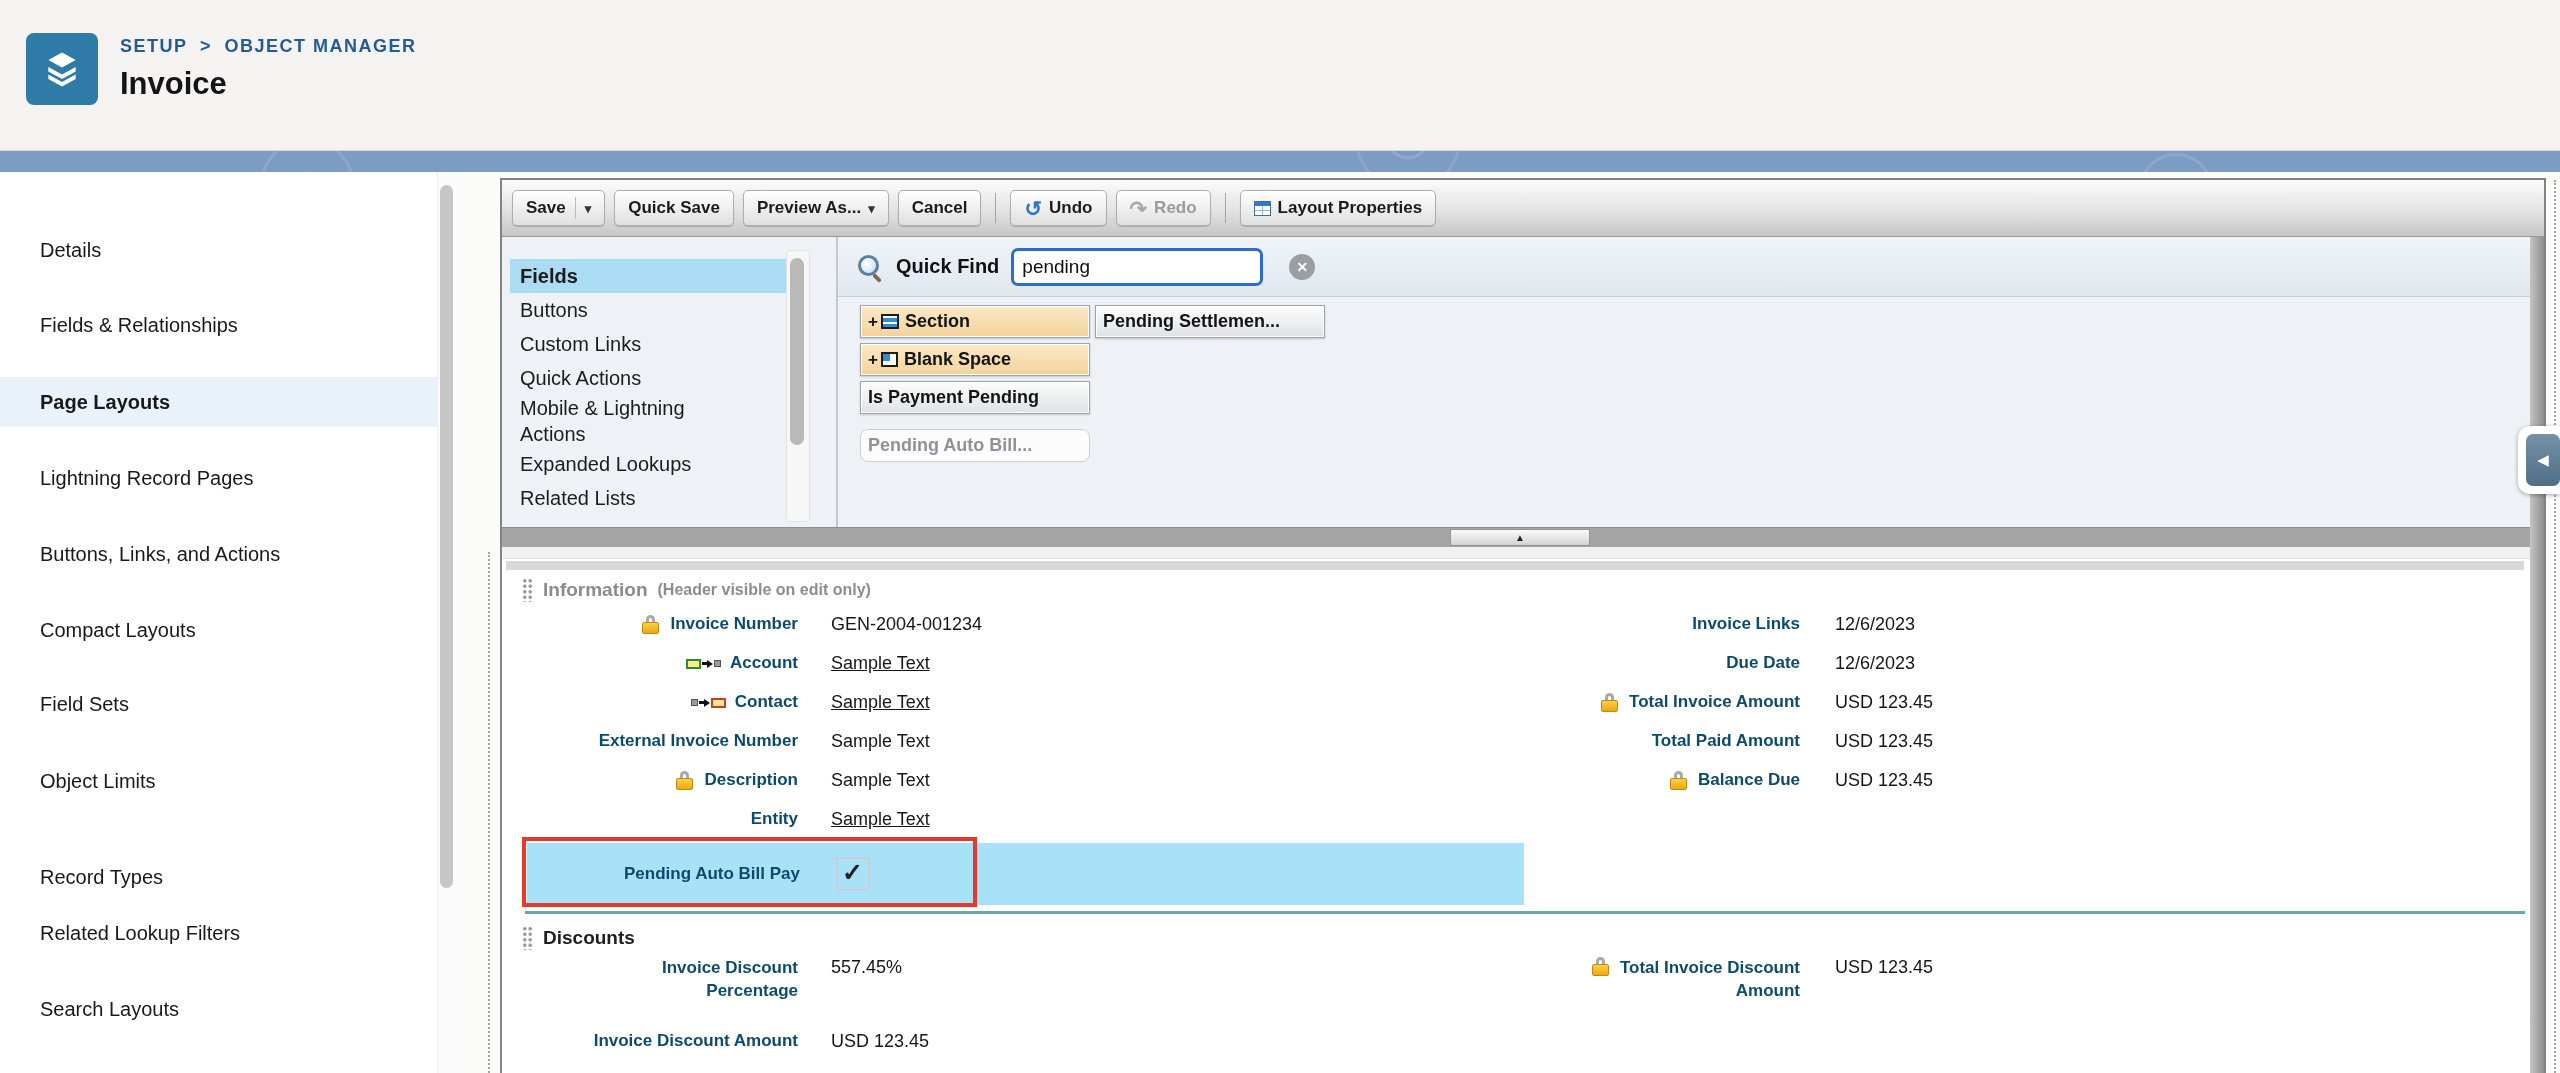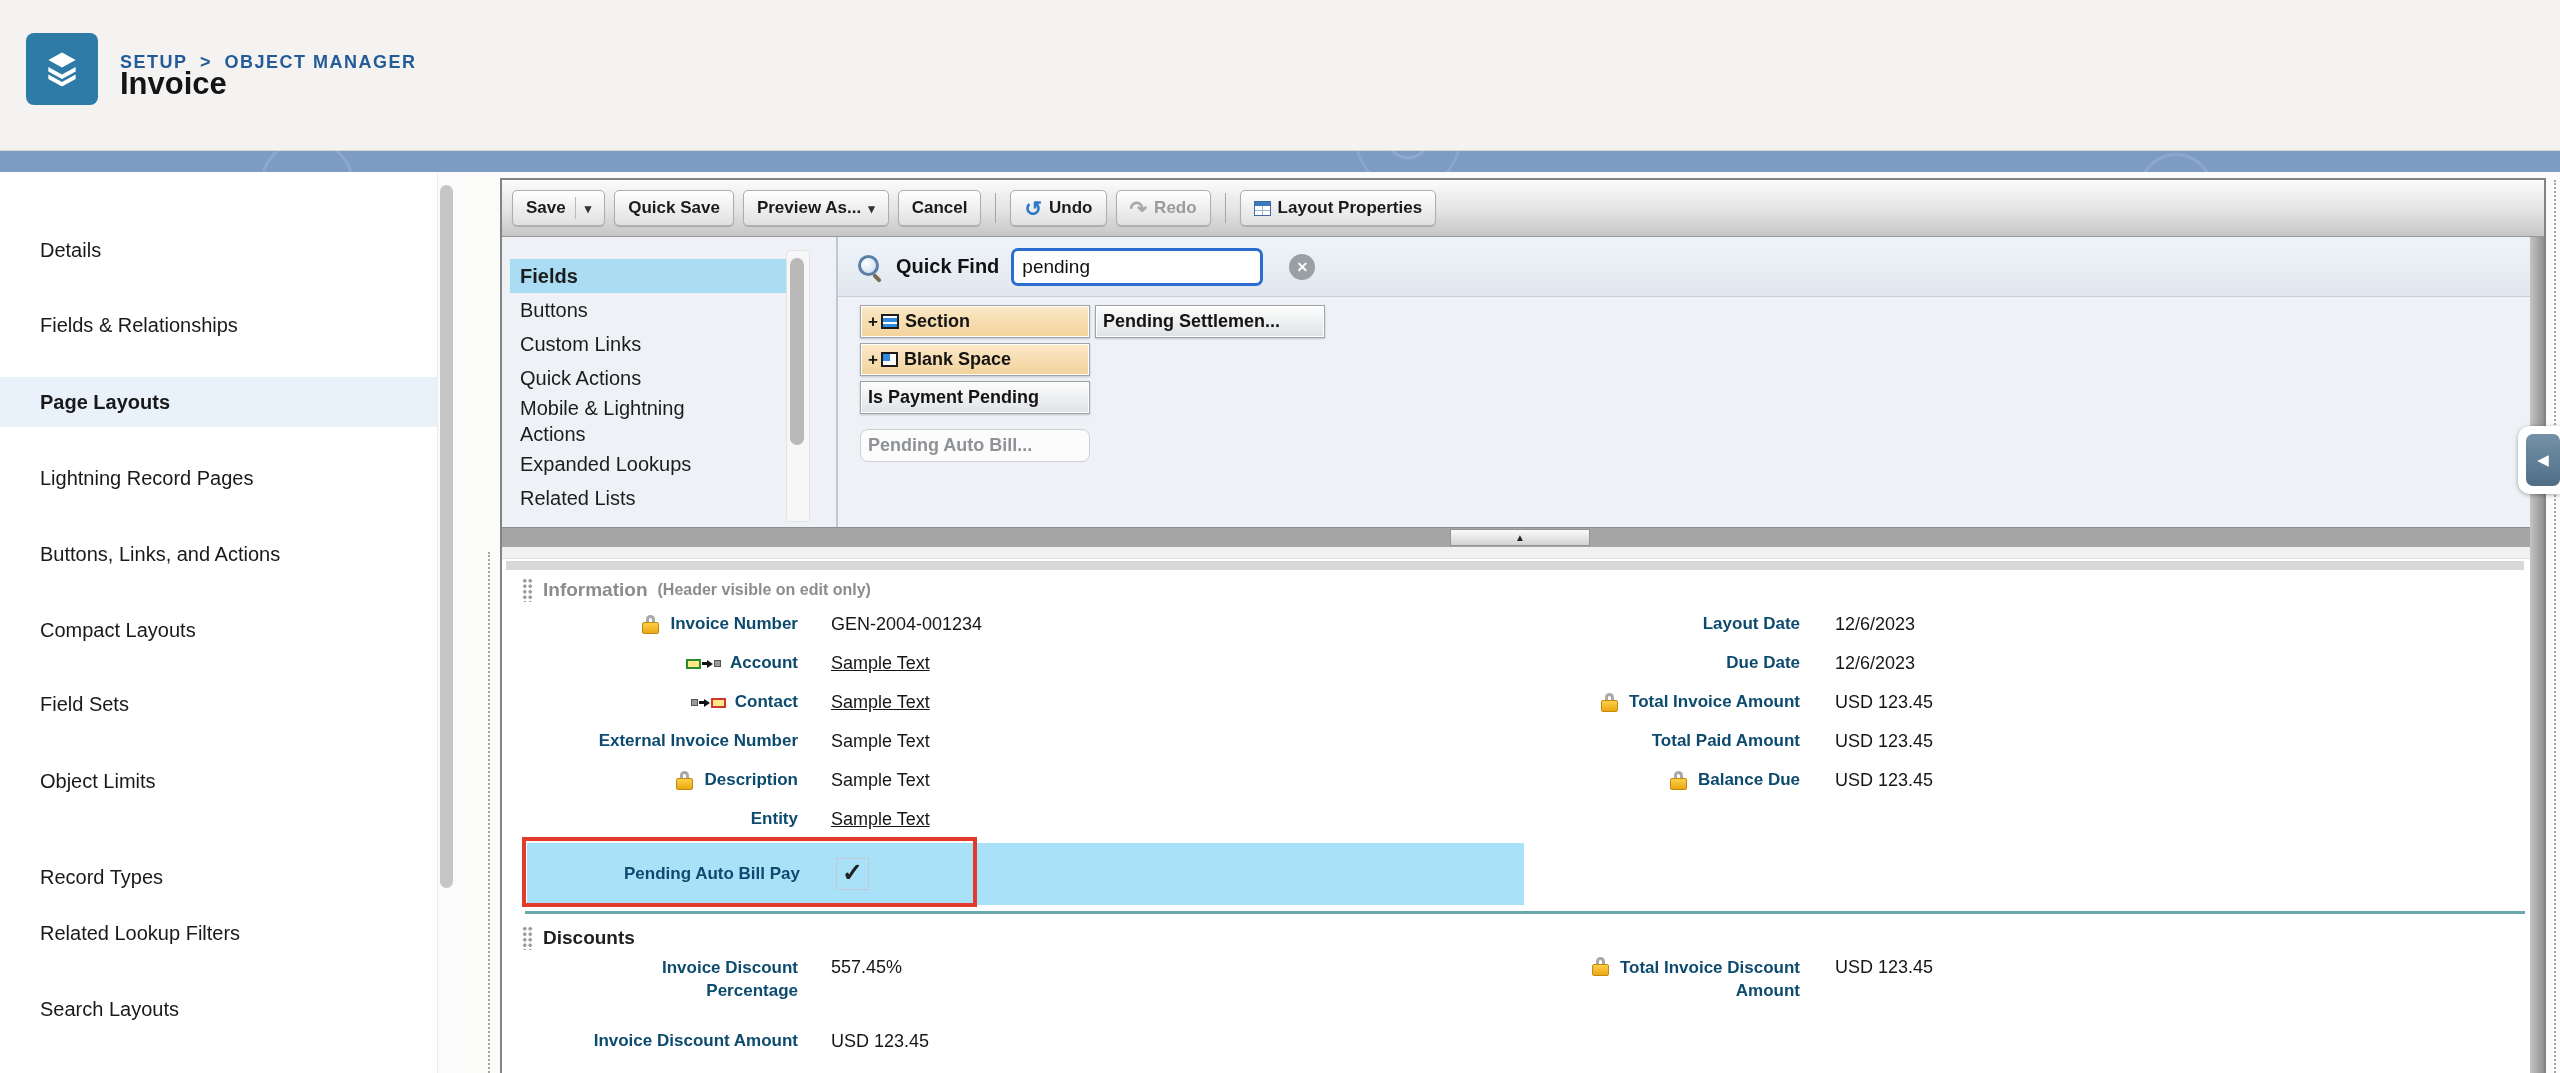--- a/index.html
+++ b/index.html
@@ -3,21 +3,21 @@
 <meta charset="utf-8">
 <style>
   html,body{margin:0;padding:0;}
   body{font-family:"Liberation Sans",sans-serif;background:#e9e8e7;}
   #screen{position:relative;width:2560px;height:1073px;overflow:hidden;background:#f4f3f2;}
   .abs{position:absolute;}
 
   
   .app-header{left:0;top:0;width:2560px;height:150px;background:#f4f3f2;}
   .obj-icon{left:26px;top:33px;width:72px;height:72px;background:#2f7ba8;border-radius:8px;display:flex;align-items:center;justify-content:center;}
-  .crumbs{left:120px;top:52px;font-size:18px;font-weight:600;letter-spacing:1.5px;color:#235a97;text-align:right;}
+  .crumbs{left:120px;top:36px;font-size:18px;font-weight:600;letter-spacing:1.5px;color:#235a97;text-align:right;}
   .crumbs span{margin-right:6px;}
   .crumb-link{cursor:pointer;}
   .page-title{left:120px;top:66px;font-size:31px;font-weight:800;color:#141414;}
 
   
   .banner{left:0;top:150px;width:2560px;height:22px;background:#7d9cc4;border-top:1px solid #d6d5d4;
     background-image:radial-gradient(circle at 12% 160%, rgba(255,255,255,.16) 0 14px, transparent 15px 44px, rgba(255,255,255,.12) 45px 47px, transparent 48px),
                      radial-gradient(circle at 55% -60%, transparent 0 18px, rgba(255,255,255,.14) 19px 21px, transparent 22px 50px, rgba(255,255,255,.1) 51px 53px, transparent 54px),
                      radial-gradient(circle at 85% 180%, rgba(255,255,255,.12) 0 10px, transparent 11px 34px, rgba(255,255,255,.12) 35px 37px, transparent 38px);}
 
@@ -280,21 +280,21 @@
         </div>
       </div>
 
       <div class="hlrow">
         <span class="flabel"><span>Pending Auto Bill Pay</span></span>
         <span class="chkval">✓</span>
       </div>
 
       <div class="fcol rcol" style="left:1018px;top:58px;width:1005px;">
         <div class="frow">
-          <span class="flabel"><span>Layout Date</span></span>
+          <span class="flabel"><span>Invoice Links</span></span>
           <span class="fval">12/6/2023</span>
         </div>
         <div class="frow">
           <span class="flabel"><span>Due Date</span></span>
           <span class="fval">12/6/2023</span>
         </div>
         <div class="frow">
           <span class="flabel"><span class="lock"></span><span>Total Invoice Amount</span></span>
           <span class="fval">USD 123.45</span>
         </div>

